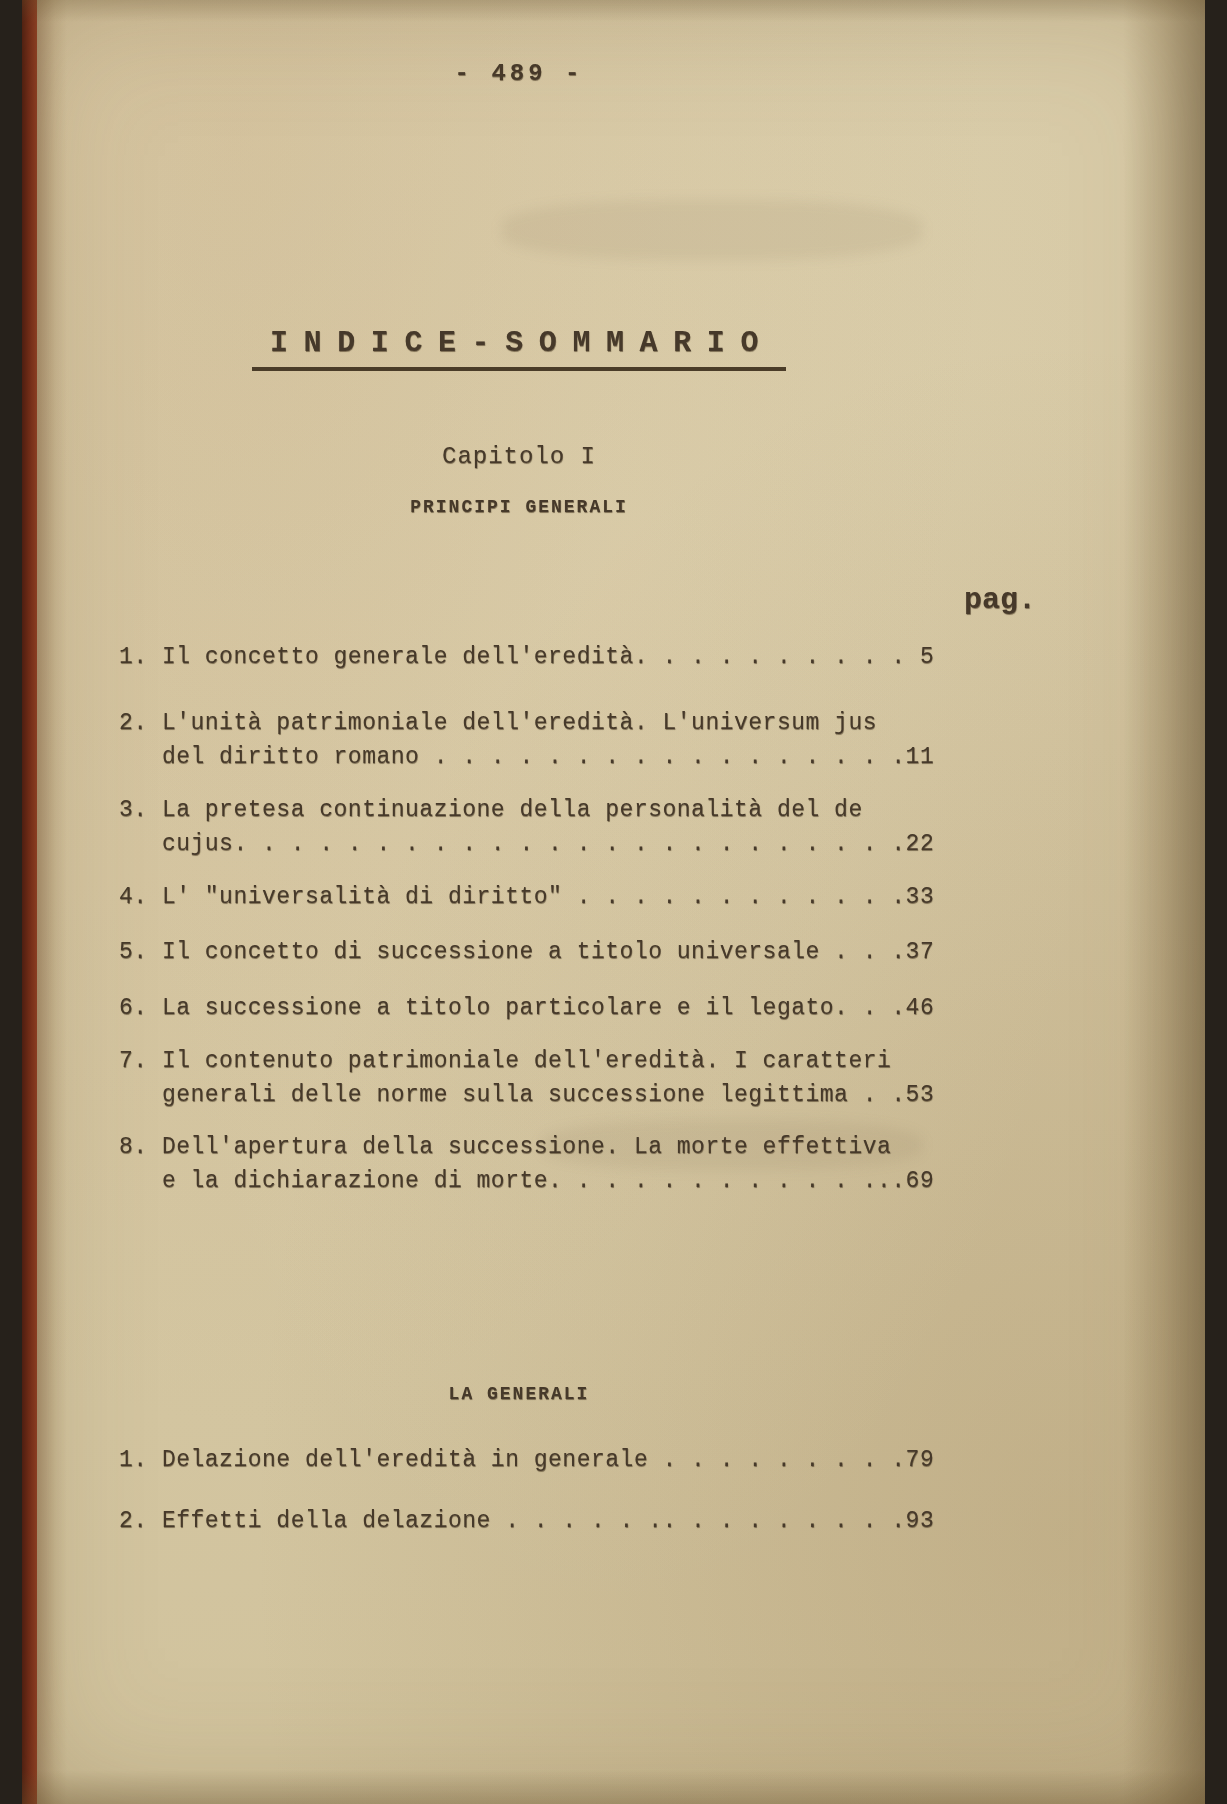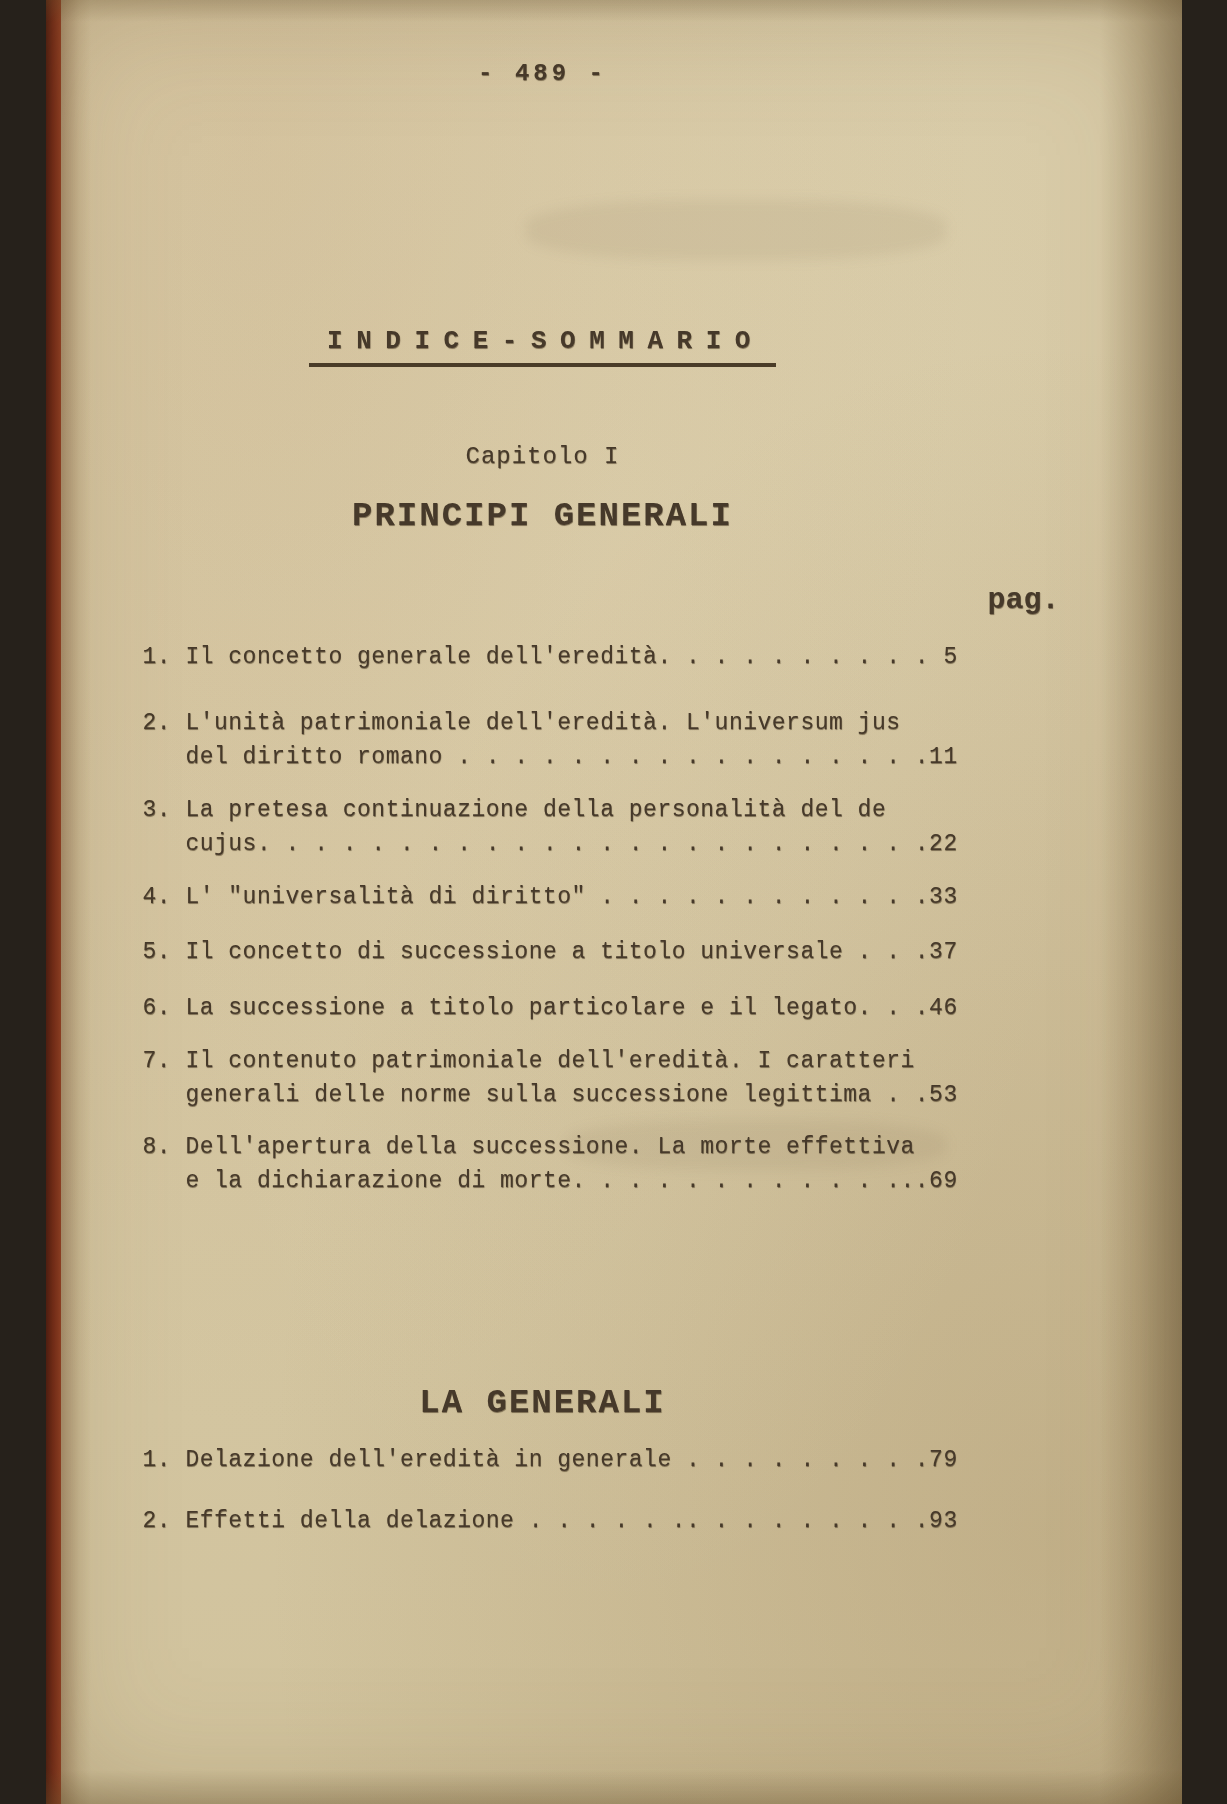--- a/index.html
+++ b/index.html
@@ -8,20 +8,21 @@
     width:1136px; height:1804px;
     margin:0 auto;
     overflow:hidden;
     background:
       radial-gradient(ellipse at 18% 8%,  rgba(190,155,112,0.20), transparent 55%),
       radial-gradient(ellipse at 50% 30%, rgba(230,222,190,0.25), transparent 60%),
       radial-gradient(ellipse at 88% 85%, rgba(150,122,78,0.28), transparent 55%),
       linear-gradient(172deg, #d9cca9 0%, #d6c8a4 45%, #d0c29c 100%);
     font-family:"Liberation Mono","DejaVu Sans Mono",monospace;
     color:#46392a;
+    padding-left:47px;
   }
   .left-edge {
     position:absolute; left:0; top:0; bottom:0; width:15px;
     background:linear-gradient(to right,#48150b 0%,#6f2413 45%,#8e3a20 100%);
   }
   .left-shadow {
     position:absolute; left:15px; top:0; bottom:0; width:30px;
     background:linear-gradient(to right, rgba(96,56,28,0.38), rgba(120,85,45,0.12) 60%, transparent);
   }
   .right-band {
@@ -39,27 +40,27 @@
   .vignette { position:absolute; inset:0; box-shadow: inset 0 0 130px rgba(115,90,50,0.30); pointer-events:none; }
   .smudge { position:absolute; filter:blur(6px); background:rgba(130,110,75,0.10); border-radius:40%; }
 
   .content { position:absolute; left:97px; top:0; width:800px; height:100%; }
   .abs { position:absolute; left:0; right:0; }
 
   .ink { text-shadow: 0.4px 0.5px 0.7px rgba(58,44,24,0.55); }
   .t   { font-size:23px; white-space:pre; letter-spacing:0.5px; line-height:34px; }
 
   .page-num { top:60px; text-align:center; font-size:24px; letter-spacing:4px; font-weight:bold; }
-  .doc-title { top:326px; text-align:center; font-size:26px; }
+  .doc-title { top:326px; text-align:center; font-size:30px; }
   .doc-title span {
     display:inline-block; font-weight:bold; letter-spacing:0.52em;
     border-bottom:4px solid #4a3c28; padding:0 12px 7px 18px;
   }
   .chap-heading { text-align:center; font-size:24px; font-weight:normal; letter-spacing:1px; }
-  .chap-sub     { text-align:center; font-size:34px; font-weight:bold; letter-spacing:2px; }
+  .chap-sub     { text-align:center; font-size:18px; font-weight:bold; letter-spacing:2px; }
   .pag-label    { position:absolute; left:845px; top:583px; font-size:30px; font-weight:bold; }
 </style>
 </head>
 <body>
 
 <div class="page">
   <div class="left-edge"></div>
   <div class="left-shadow"></div>
   <div class="right-band"></div>
   <div class="top-band"></div>

